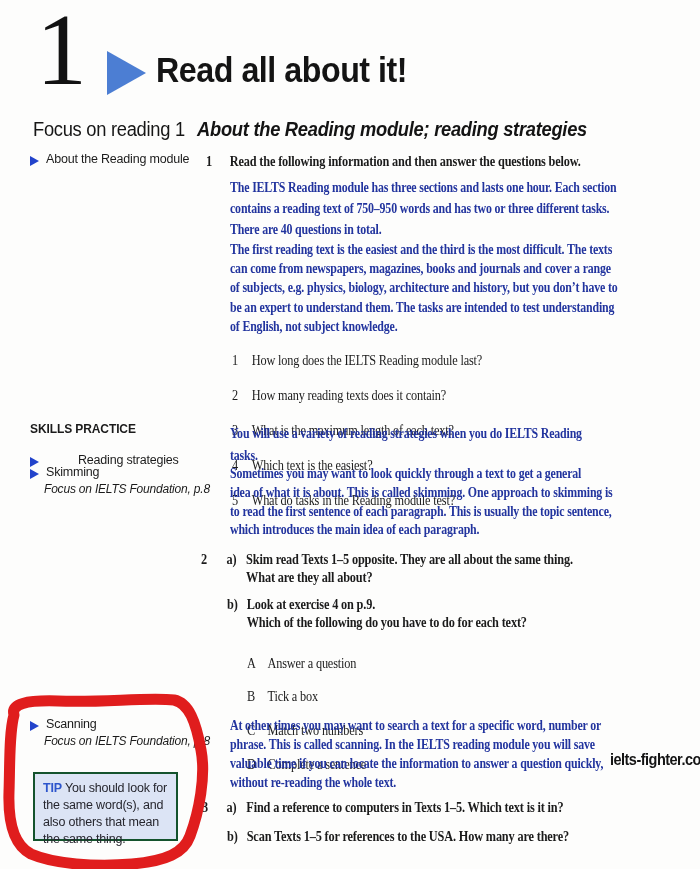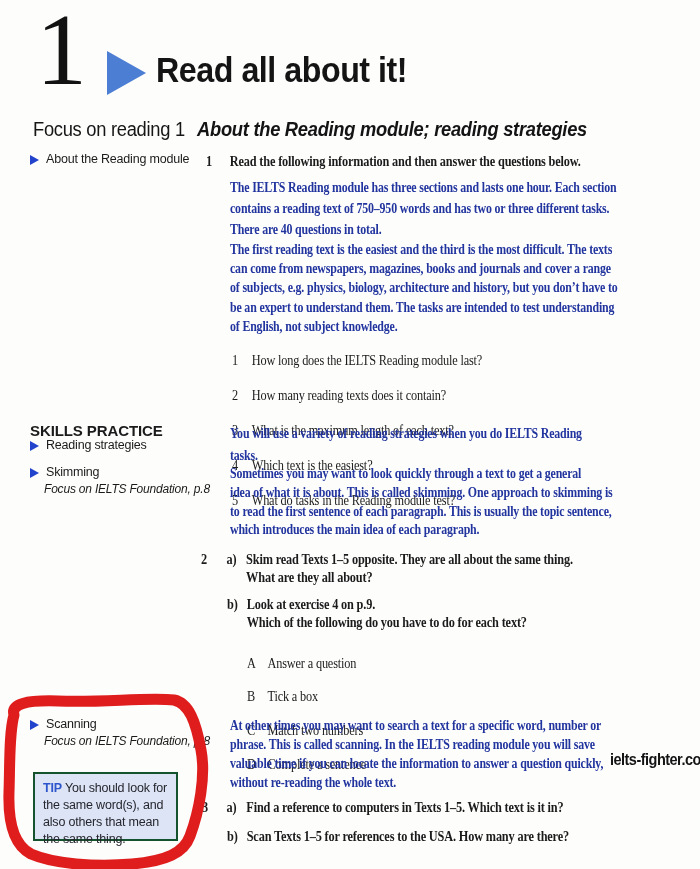--- a/index.html
+++ b/index.html
@@ -32,30 +32,30 @@
   }
   .subtitle {
     left:33px; top:118px; display:flex; align-items:baseline;
     font-size:19.5px; letter-spacing:-0.3px; white-space:nowrap;
     transform:scaleX(0.94); transform-origin:0 0;
   }
   .subtitle .focus-label { color:#161616; }
   .subtitle .focus-topic { font-style:italic; font-weight:bold; margin-left:13px; color:#141414; }
 
   
-  .side-item { left:30px; display:flex; align-items:center; white-space:nowrap; }
+  .side-item { left:30px; display:flex; align-items:flex-end; white-space:nowrap; }
   .tri-bullet {
     width:0; height:0; flex:none;
     border-left:9px solid #2243CB;
     border-top:5.5px solid transparent;
     border-bottom:5.5px solid transparent;
     margin:2px 7px 0 0;
   }
   .side-label { font-size:12.5px; letter-spacing:-0.2px; color:#1b1b1b; }
-  .side-caps  { left:30px; font-size:15px; font-weight:bold; letter-spacing:-0.1px; white-space:nowrap; }
+  .side-caps  { left:30px; font-size:12px; font-weight:bold; letter-spacing:-0.1px; white-space:nowrap; }
   .side-ref   { left:44px; font-size:12px; font-style:italic; letter-spacing:-0.2px; white-space:nowrap; }
 
   .tip-box {
     left:33px; top:772px; width:145px; height:69px; box-sizing:border-box;
     background:#DCE4F5; border:2px solid #14532d;
     padding:6px 5px 5px 8px;
     font-size:12.5px; line-height:17px; letter-spacing:-0.2px;
     color:#26262e; white-space:pre-line;
   }
   .tip-box .tip-label { color:#2D55CC; font-weight:bold; }
@@ -116,21 +116,21 @@
     <span class="focus-topic">About the Reading module; reading strategies</span>
   </div>
 
   <div class="abs side-item" style="top:152px;">
     <span class="tri-bullet"></span>
     <span class="side-label">About the Reading module</span>
   </div>
 
   <div class="abs side-caps" style="top:422px;">SKILLS PRACTICE</div>
 
-  <div class="abs side-item" style="top:438px;">
+  <div class="abs side-item" style="top:453px;gap:32px;">
     <span class="tri-bullet"></span>
     <span class="side-label">Reading strategies</span>
   </div>
 
   <div class="abs side-item" style="top:465px;">
     <span class="tri-bullet"></span>
     <span class="side-label">Skimming</span>
   </div>
   <div class="abs side-ref" style="top:482px;">Focus on IELTS Foundation, p.8</div>
 

